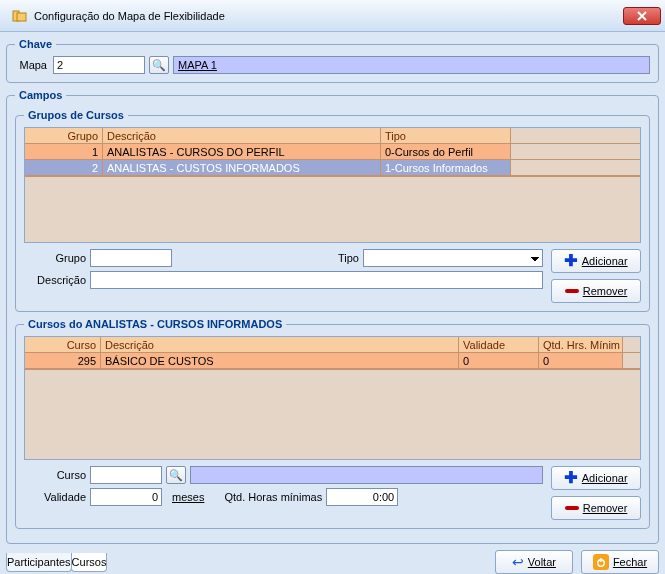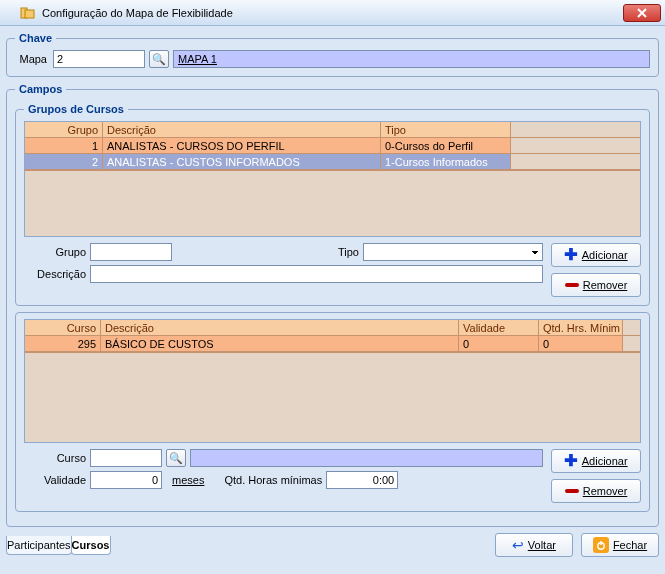--- a/index.html
+++ b/index.html
@@ -1,24 +1,24 @@
 <!DOCTYPE html>
 <html><head>
 <meta charset="utf-8">
 <style>
   * { box-sizing: border-box; }
   html, body { margin:0; padding:0; font-family: Tahoma, Arial, sans-serif; font-size:11px; color:#000; }
   body { background:#dce7f5; width:665px; height:574px; overflow:hidden; }
 
   
   .titlebar {
-    height:26px;
+    height:32px;
     background: linear-gradient(#f5f9fd,#e1ecf8 50%,#cfe0f4);
     border-bottom:1px solid #9fb9db;
-    display:flex; align-items:center; padding:0 4px 0 20px;
+    display:flex; align-items:center; padding:0 4px 0 12px;
   }
   .titlebar .app-icon {
     width:16px; height:16px; margin-right:6px;
     display:inline-block; position:relative;
   }
   .titlebar .title { flex:1; color:#000; }
   .titlebar .close-btn {
     width:38px; height:18px; border:1px solid #8a1b17;
     background: linear-gradient(#e97e77,#cf3c33);
     border-radius:3px; display:flex; align-items:center; justify-content:center;
@@ -119,21 +119,21 @@
   }
   .btn .lbl { text-decoration:underline; }
 
   
   .tabs-row { display:flex; align-items:center; margin-top:2px; }
   .tab {
     padding:3px 0; border:1px solid #8fa9cb; border-top:0;
     border-bottom-left-radius:4px; border-bottom-right-radius:4px;
     background:#f1f6fc; cursor:pointer; margin-right:-1px;
   }
-  .tab.active { background:#fff; font-weight:bold; }
+  .tab.active { background:#fff; font-weight:normal; }
   .footer-btns { margin-left:auto; display:flex; gap:8px; }
   .footer-btns .btn { min-width:78px; }
 
   
   .ic-plus { color:#0a3bd8; font-weight:bold; font-size:16px; line-height:0; }
   .ic-minus { width:14px; height:4px; background:#b00; border-radius:3px; display:inline-block; }
   .ic-voltar { color:#1a5ad8; font-size:14px; }
   .ic-power {
     width:16px; height:16px; border-radius:3px; background:#f6a21a;
     display:flex; align-items:center; justify-content:center;
@@ -221,20 +221,21 @@
           </div>
           <div class="btn">
             <span class="ic-minus"></span>
             <span class="lbl">Remover</span>
           </div>
         </div>
       </div>
     </fieldset>
 
     <fieldset>
+      <legend>Cursos do ANALISTAS - CURSOS INFORMADOS</legend>
 
       <div class="grid-box">
         <div class="grid-head">
           <div class="cell c-c1">Curso</div>
           <div class="cell c-c2">Descrição</div>
           <div class="cell c-c3">Validade</div>
           <div class="cell c-c4">Qtd. Hrs. Mínim</div>
           <div class="cell c-rem"></div>
         </div>
         <div class="grid-row odd">

